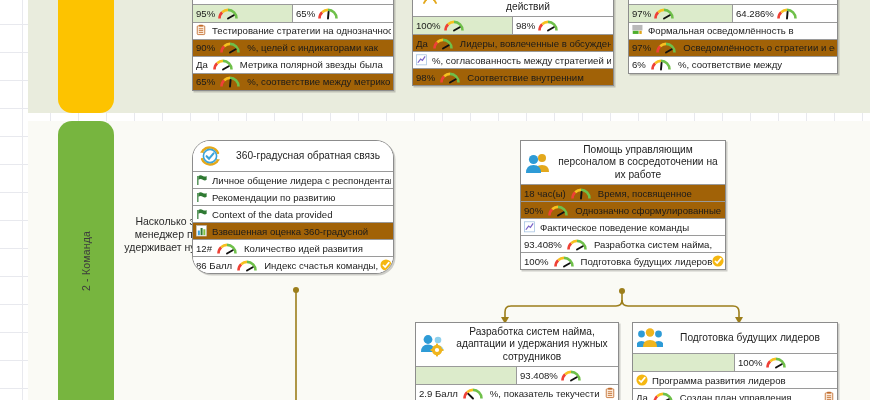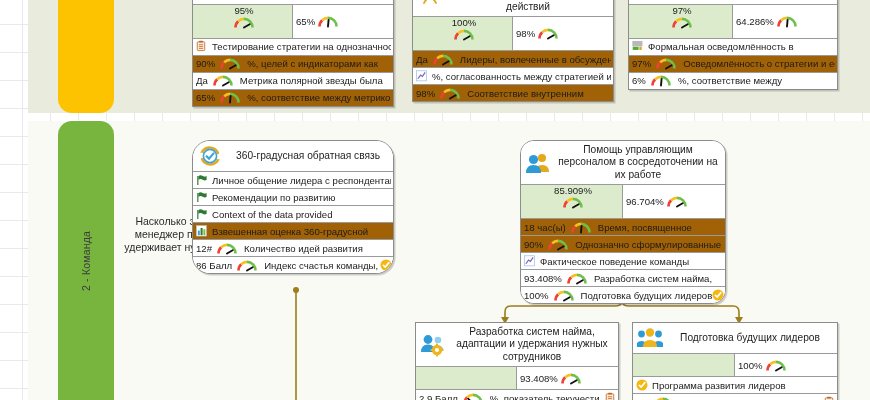--- a/index.html
+++ b/index.html
@@ -80,21 +80,21 @@
   .row.w   { background:#ffffff; }
   .row .val{ flex:0 0 auto; padding-right:2px; }
   .row .lbl{ flex:1 1 auto; overflow:hidden; padding-left:4px; }
   .split{ display:flex; border-top:1px solid #9a9a9a; }
   .split > div{
     display:flex; align-items:center; min-height:17px;
     font-size:9.6px; padding-left:3px; color:#1b1b1b;
   }
   .split > div:first-child{ flex:0 0 50%; border-right:1px solid #9a9a9a; }
   .split > div:last-child{ flex:1 1 50%; }
-  .split .g{ background:#dcebcb;flex-direction:column; }
+  .split .g{ background:#dcebcb; }
   .split .w{ background:#ffffff; }
   .gauge{ width:22px; height:13px; margin:0 2px; flex:0 0 22px; }
   .gauge svg{ display:block; }
   .mini{ width:12px; height:13px; flex:0 0 12px; }
   .mini svg{ display:block; }
   .tail{ margin-left:auto; width:11px; height:13px; flex:0 0 11px; }
   .tail svg{ display:block; }
 
   
   #wires{ position:absolute; left:0; top:0; width:870px; height:400px; pointer-events:none; }
@@ -442,56 +442,32 @@
       <span class="lbl ">Индекс счастья команды, %</span>
       <span class="tail">
         <svg viewBox="0 0 13 13" width="12" height="12">
           <circle cx="6.5" cy="6.5" r="6" fill="#f5b711"></circle>
           <path d="M3.6 6.8 L5.6 8.8 L9.6 3.9" fill="none" stroke="#fff" stroke-width="1.8" stroke-linecap="round"></path>
         </svg>
       </span>
     </div>
   </div>
 
-<div class="card" id="c4" style="left:520px; top:140px; width:206px;border-radius:14px;">
+<div class="card" id="c4" style="left:520px; top:140px; width:206px;">
     <div class="card-head">
           <span class="hicon">
         <svg viewBox="0 0 26 24">
           <circle cx="17" cy="7" r="4" fill="#e3a81c"></circle>
           <path d="M10 21 q0-7 7-7 q7 0 7 7 z" fill="#e3a81c"></path>
           <circle cx="8.5" cy="8.5" r="4.6" fill="#2e9bd6"></circle>
           <path d="M1 22 q0-8 7.5-8 q7.5 0 7.5 8 z" fill="#2e9bd6"></path>
         </svg>
       </span>
           <span class="ttl">Помощь управляющим персоналом в сосредоточении на их работе</span>
         </div>
-    <div class="split">
-      <div class="g">
-              <span>85.909%</span>
-              <span class="gauge">
-          <svg viewBox="0 0 22 13" width="22" height="13">
-    <path d="M2.5 11.5 A8.5 8.5 0 0 1 5.2 5.2" fill="none" stroke="#ef4136" stroke-width="2.6"></path>
-    <path d="M5.2 5.2 A8.5 8.5 0 0 1 11 2.9" fill="none" stroke="#f7c020" stroke-width="2.6"></path>
-    <path d="M11 2.9 A8.5 8.5 0 0 1 19.5 11.5" fill="none" stroke="#6fc04a" stroke-width="2.6"></path>
-    <path d="M11 11.5 L16.72 8.20" stroke="#111" stroke-width="1.9" stroke-linecap="round"></path>
-  </svg>
-        </span>
-            </div>
-      <div class="w">
-              <span>96.704%</span>
-              <span class="gauge">
-          <svg viewBox="0 0 22 13" width="22" height="13">
-    <path d="M2.5 11.5 A8.5 8.5 0 0 1 5.2 5.2" fill="none" stroke="#ef4136" stroke-width="2.6"></path>
-    <path d="M5.2 5.2 A8.5 8.5 0 0 1 11 2.9" fill="none" stroke="#f7c020" stroke-width="2.6"></path>
-    <path d="M11 2.9 A8.5 8.5 0 0 1 19.5 11.5" fill="none" stroke="#6fc04a" stroke-width="2.6"></path>
-    <path d="M11 11.5 L16.72 8.20" stroke="#111" stroke-width="1.9" stroke-linecap="round"></path>
-  </svg>
-        </span>
-            </div>
-    </div>
     <div class="row g">
       <span class="val">18 час(ы)</span>
       <span class="gauge">
         <svg viewBox="0 0 22 13" width="22" height="13">
     <path d="M2.5 11.5 A8.5 8.5 0 0 1 5.2 5.2" fill="none" stroke="#ef4136" stroke-width="2.6"></path>
     <path d="M5.2 5.2 A8.5 8.5 0 0 1 11 2.9" fill="none" stroke="#f7c020" stroke-width="2.6"></path>
     <path d="M11 2.9 A8.5 8.5 0 0 1 19.5 11.5" fill="none" stroke="#6fc04a" stroke-width="2.6"></path>
     <path d="M11 11.5 L11.58 4.93" stroke="#111" stroke-width="1.9" stroke-linecap="round"></path>
   </svg>
       </span>

